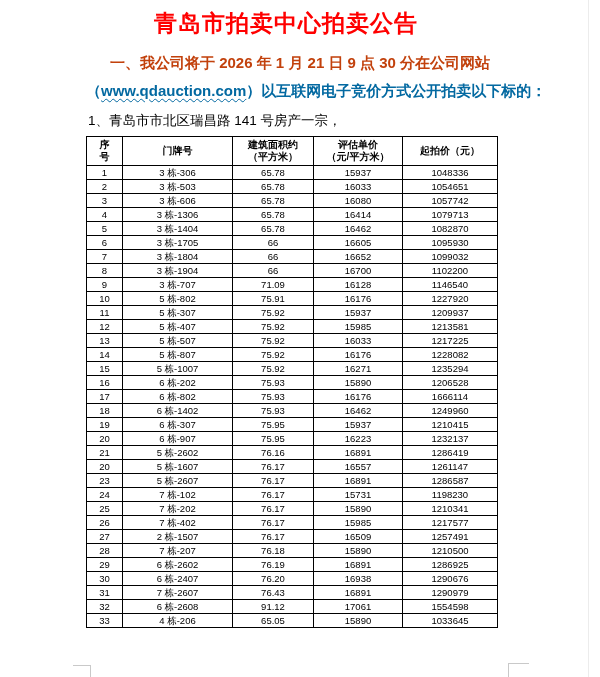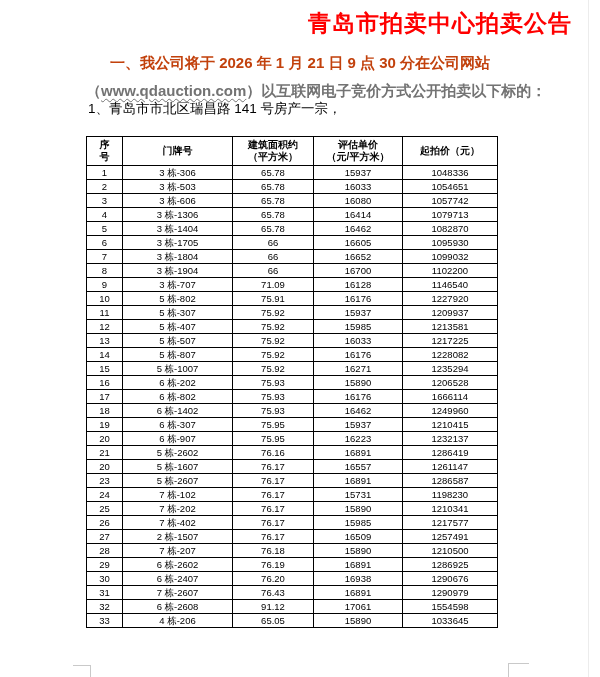--- a/index.html
+++ b/index.html
@@ -1,36 +1,36 @@
 <!DOCTYPE html>
 <html><head>
 <meta charset="utf-8">
 <style>
   html,body{margin:0;padding:0;background:#ffffff;}
   .page{
     position:relative;width:600px;height:677px;background:#ffffff;overflow:hidden;
     font-family:"Liberation Sans","DejaVu Sans",sans-serif;color:#000;
   }
   .doc-title{
-    position:absolute;top:8px;left:0;width:572px;text-align:right;
+    position:absolute;top:8px;left:0;width:572px;text-align:center;
     font-size:23px;font-weight:bold;color:#ff0000;letter-spacing:1px;margin:0;
   }
   .intro-line1{
     position:absolute;top:54px;left:110px;
     font-size:15px;font-weight:bold;color:#c2410c;white-space:nowrap;
   }
   .intro-line2{
     position:absolute;top:82px;left:86px;
-    font-size:15px;font-weight:bold;color:#737373;white-space:nowrap;text-align:right;
+    font-size:15px;font-weight:bold;color:#0369a1;white-space:nowrap;text-align:right;
   }
   .intro-line2 .url{
     text-decoration:underline wavy;text-decoration-thickness:1px;text-underline-offset:2px;
   }
   .item-line{
-    position:absolute;top:100px;left:88px;
+    position:absolute;top:112px;left:88px;
     font-size:13.5px;color:#000;white-space:nowrap;
   }
   table.auction{
     position:absolute;top:136px;left:86px;width:411px;
     border-collapse:collapse;table-layout:fixed;
   }
   table.auction th,table.auction td{
     border:1px solid #000;padding:0;text-align:center;vertical-align:middle;
     overflow:hidden;
   }

